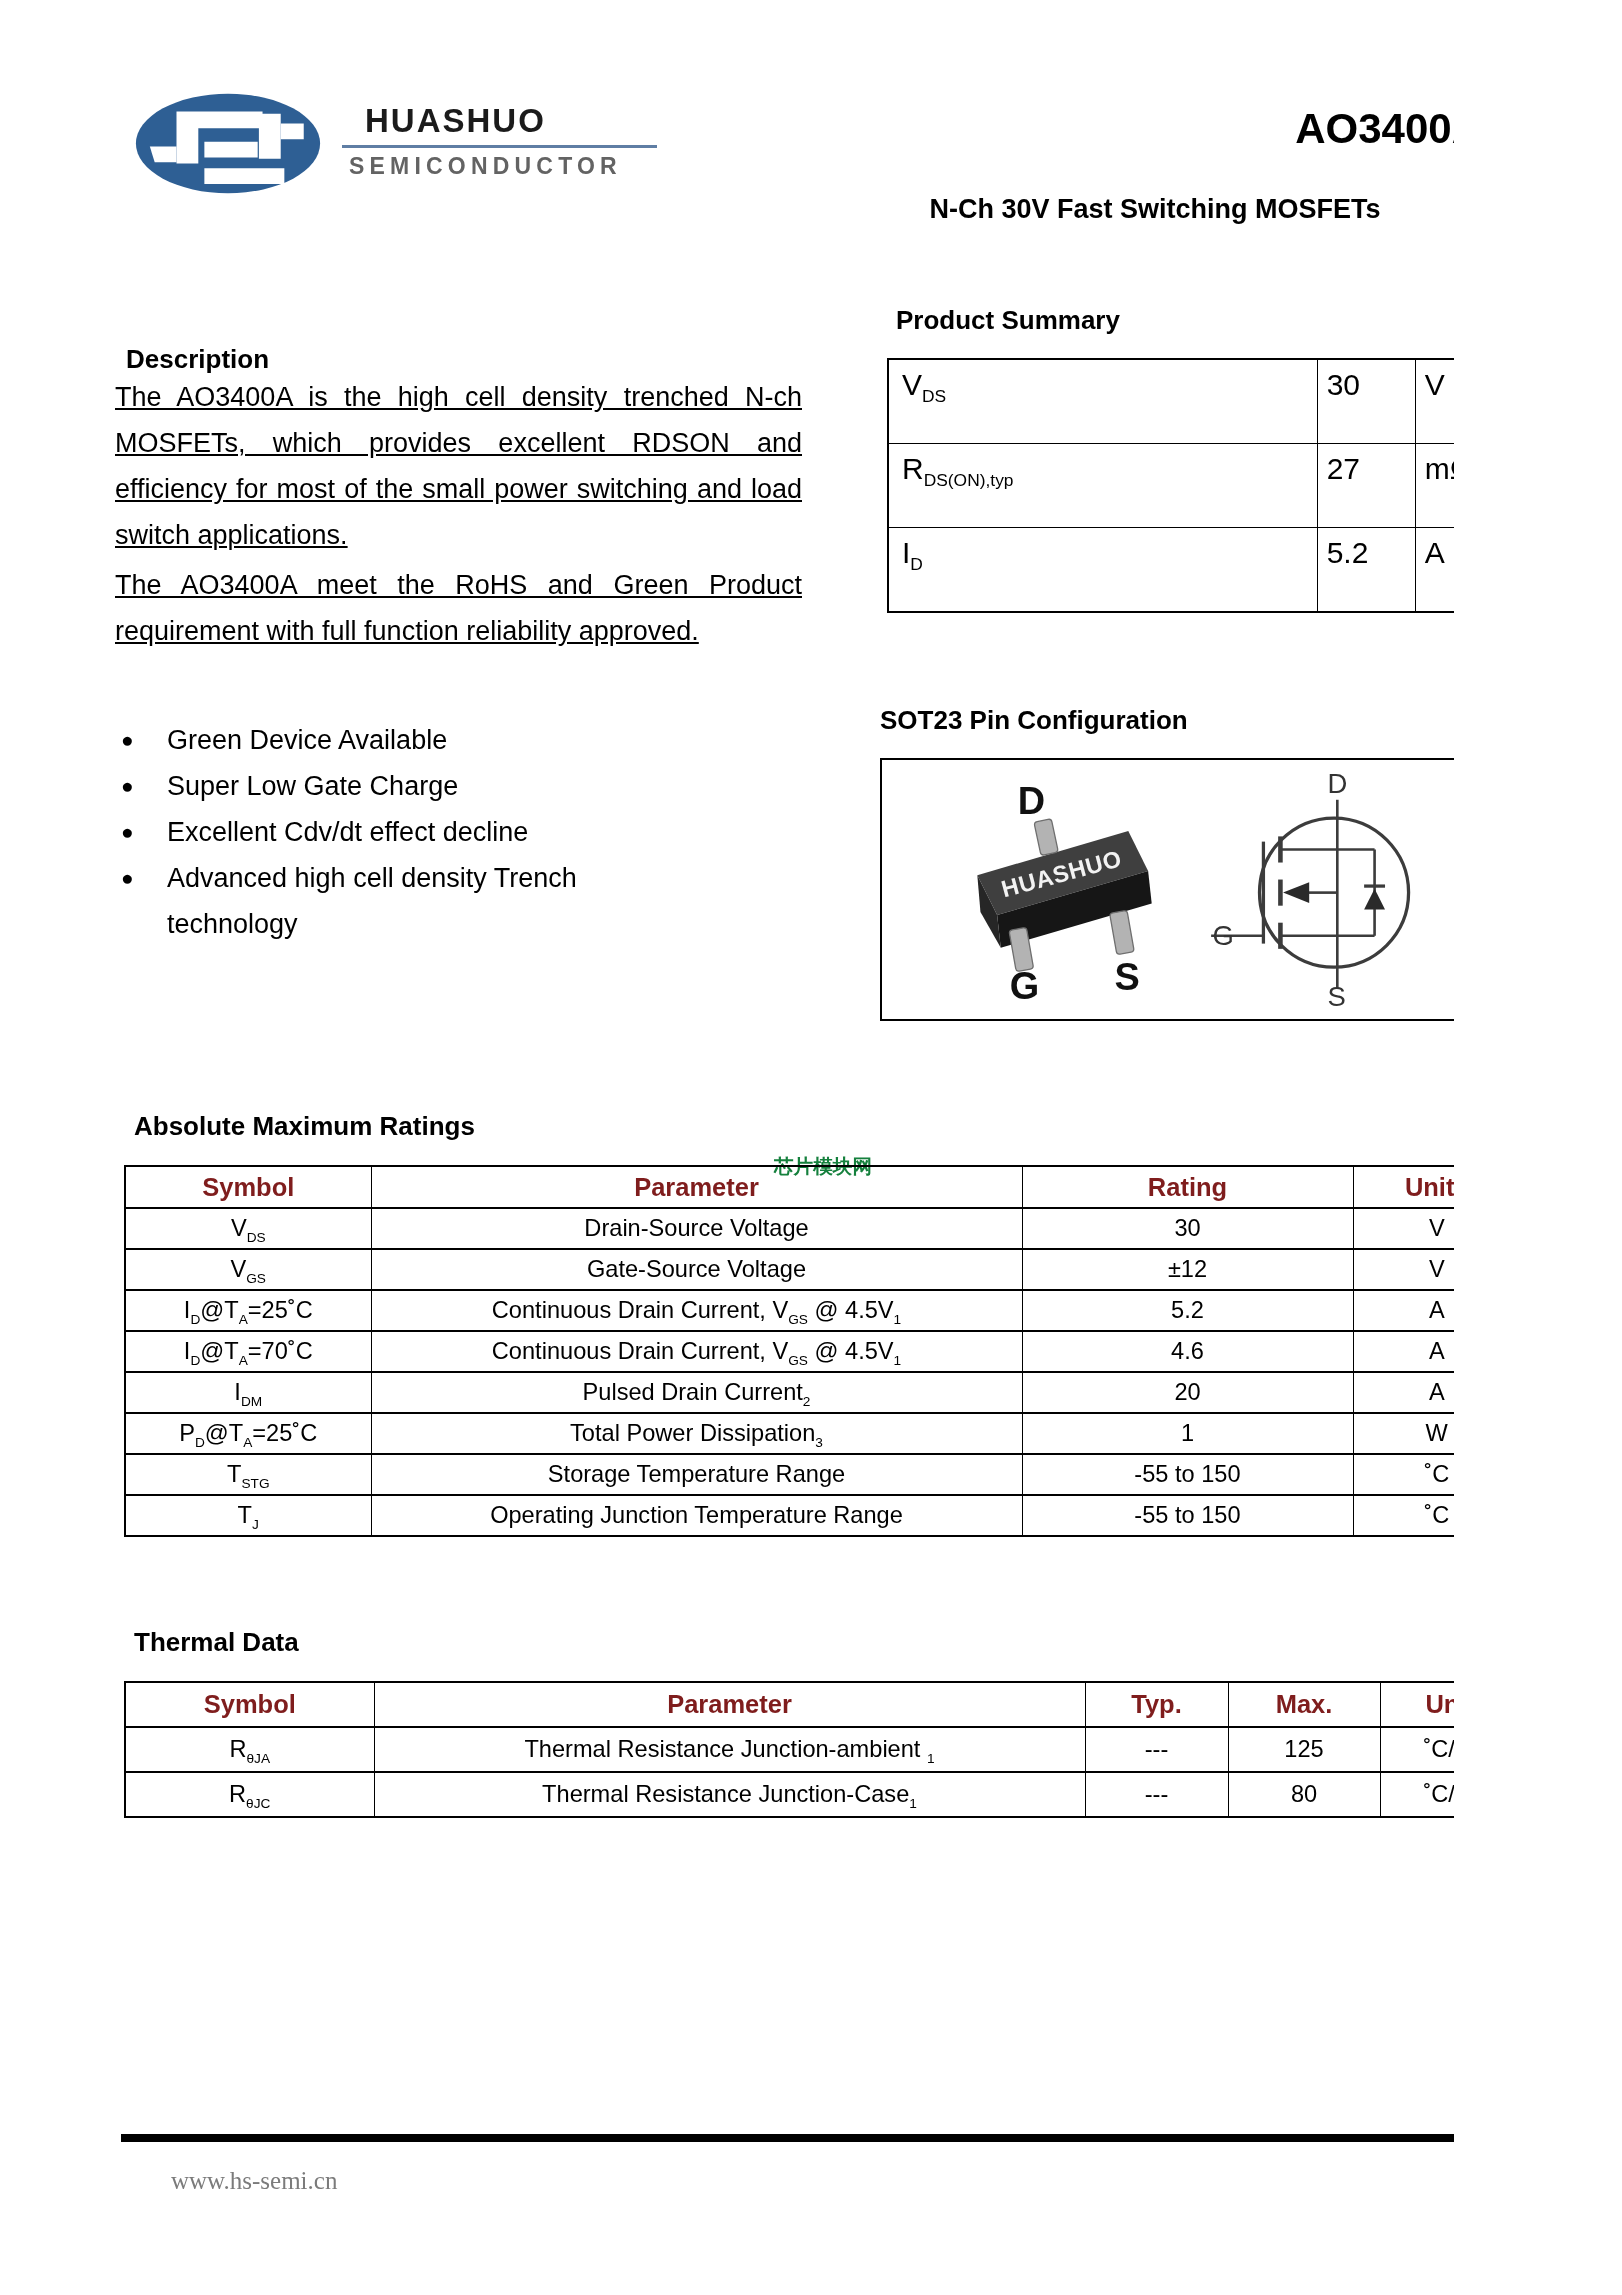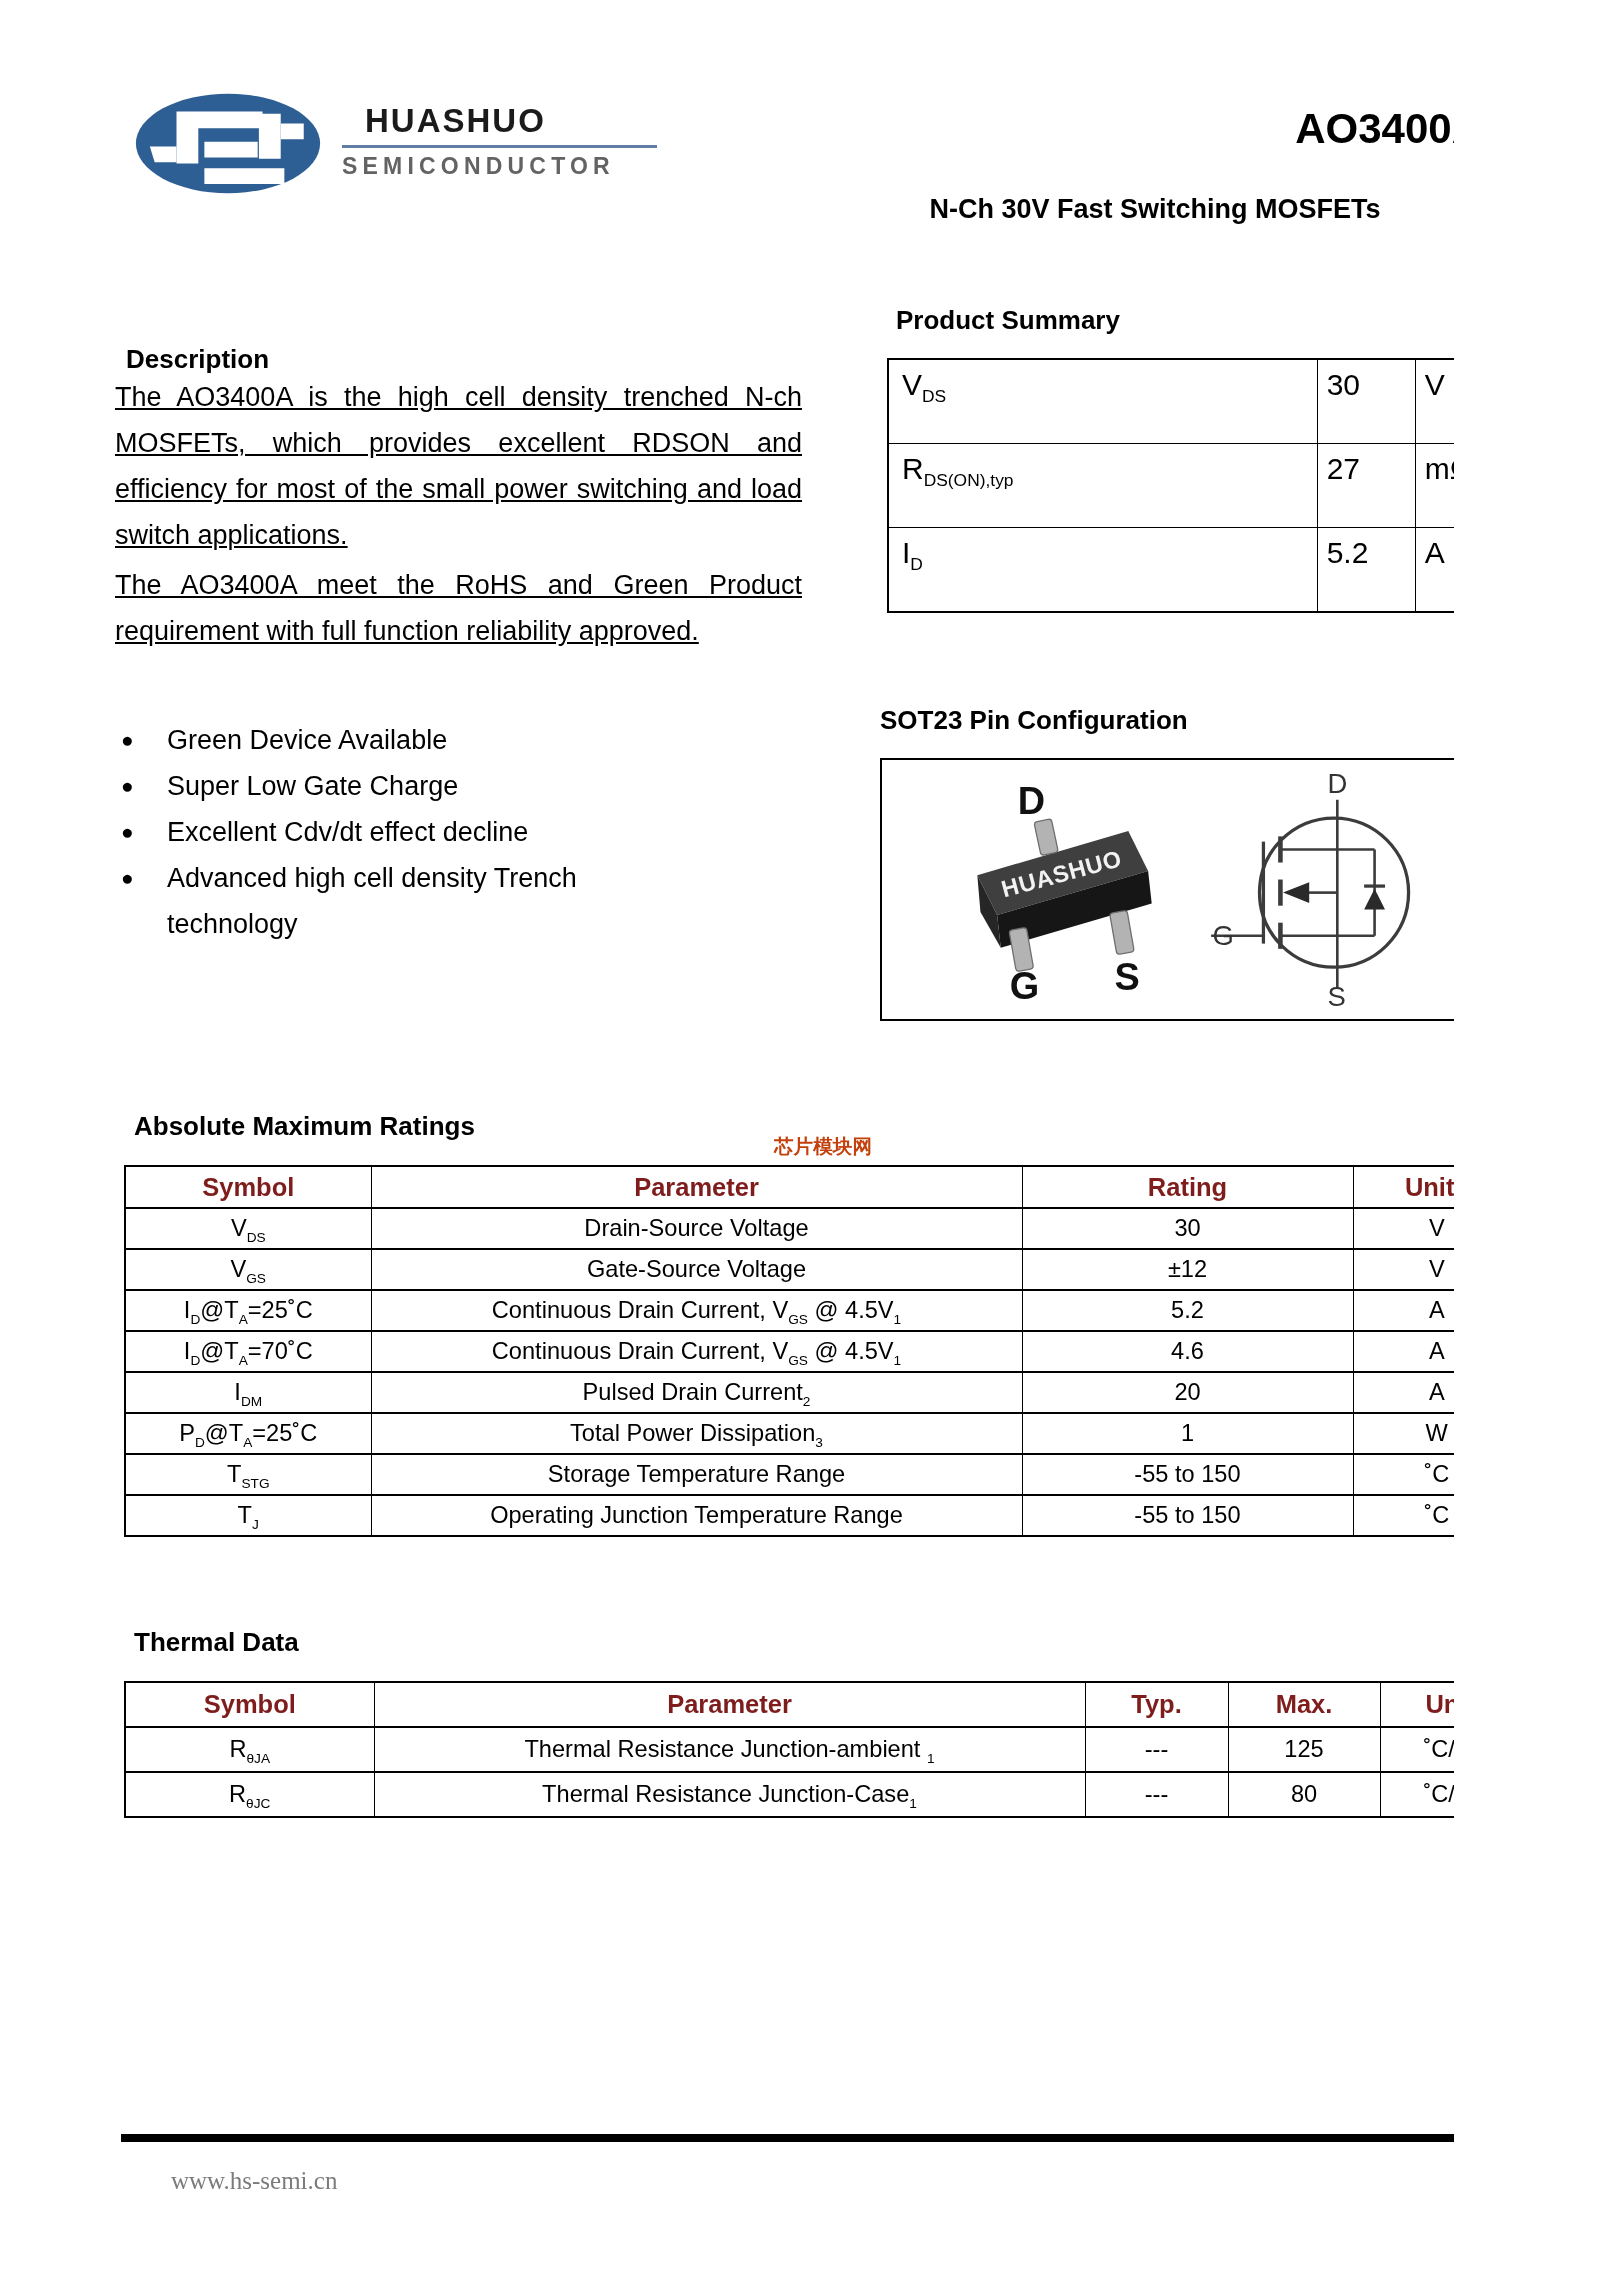--- a/index.html
+++ b/index.html
@@ -6,21 +6,21 @@
   .page {
     position:relative; width:1454px; height:2295px; background:#ffffff;
     font-family:"Liberation Sans", sans-serif; color:#000; overflow:hidden;
   }
   .abs { position:absolute; }
   sub { font-size:58%; line-height:0; }
 
   
   .brand-name { font-size:33px; font-weight:bold; letter-spacing:2px; color:#1b1b1b; }
   .brand-rule { width:315px; height:2.6px; background:#5f7ea4; }
-  .brand-tagline { font-size:23px; font-weight:bold; letter-spacing:5.2px; color:#636363; }
+  .brand-tagline { font-size:23px; font-weight:bold; letter-spacing:5.2px; color:#636363;margin-left:7px; }
   .part-number { width:435px; text-align:right; font-size:42px; font-weight:bold; }
   .subtitle { width:688px; text-align:center; font-size:27px; font-weight:bold; }
 
   
   .h2 { font-size:26px; font-weight:bold; color:#000; }
 
   
   .desc-body { width:695px; font-size:27px; line-height:46px; text-align:justify; }
   .desc-body p { margin:4px;text-decoration:underline; }
 
@@ -38,21 +38,21 @@
 
   
   .dt { position:absolute; left:124px; width:1396px; border:2px solid #000; }
   .dt th { border:1.3px solid #000; border-top-width:2px; border-bottom-width:2px;
            font-size:25.5px; font-weight:bold; color:#7f1d1d; text-align:center; }
   .dt td { border:1.3px solid #000; border-top-width:2px; border-bottom-width:2px;
            font-size:23.6px; text-align:center; }
   .amr th { height:38px; } .amr td { height:37px; }
   .th-table th { height:41px; } .th-table td { height:41px; }
 
-  .watermark { font-size:19.6px; font-weight:bold; color:#c2410c; }
+  .watermark { font-size:19.6px; font-weight:bold; color:#15803d;margin-top:20px; }
 
   
   .pin-box { position:absolute; left:880px; top:758px; width:588px; height:259px;
              border:2px solid #000; background:#fff; }
 
   
   .footer-rule { position:absolute; left:121px; top:2134px; width:1442px; height:7.9px; background:#000; }
   .page-box { position:absolute; left:1465px; top:2134px; width:97px; height:69px; background:#000;
               color:#fff; font-family:"Liberation Serif", serif; font-size:37px; font-weight:normal;
               text-align:center; line-height:67px; }

